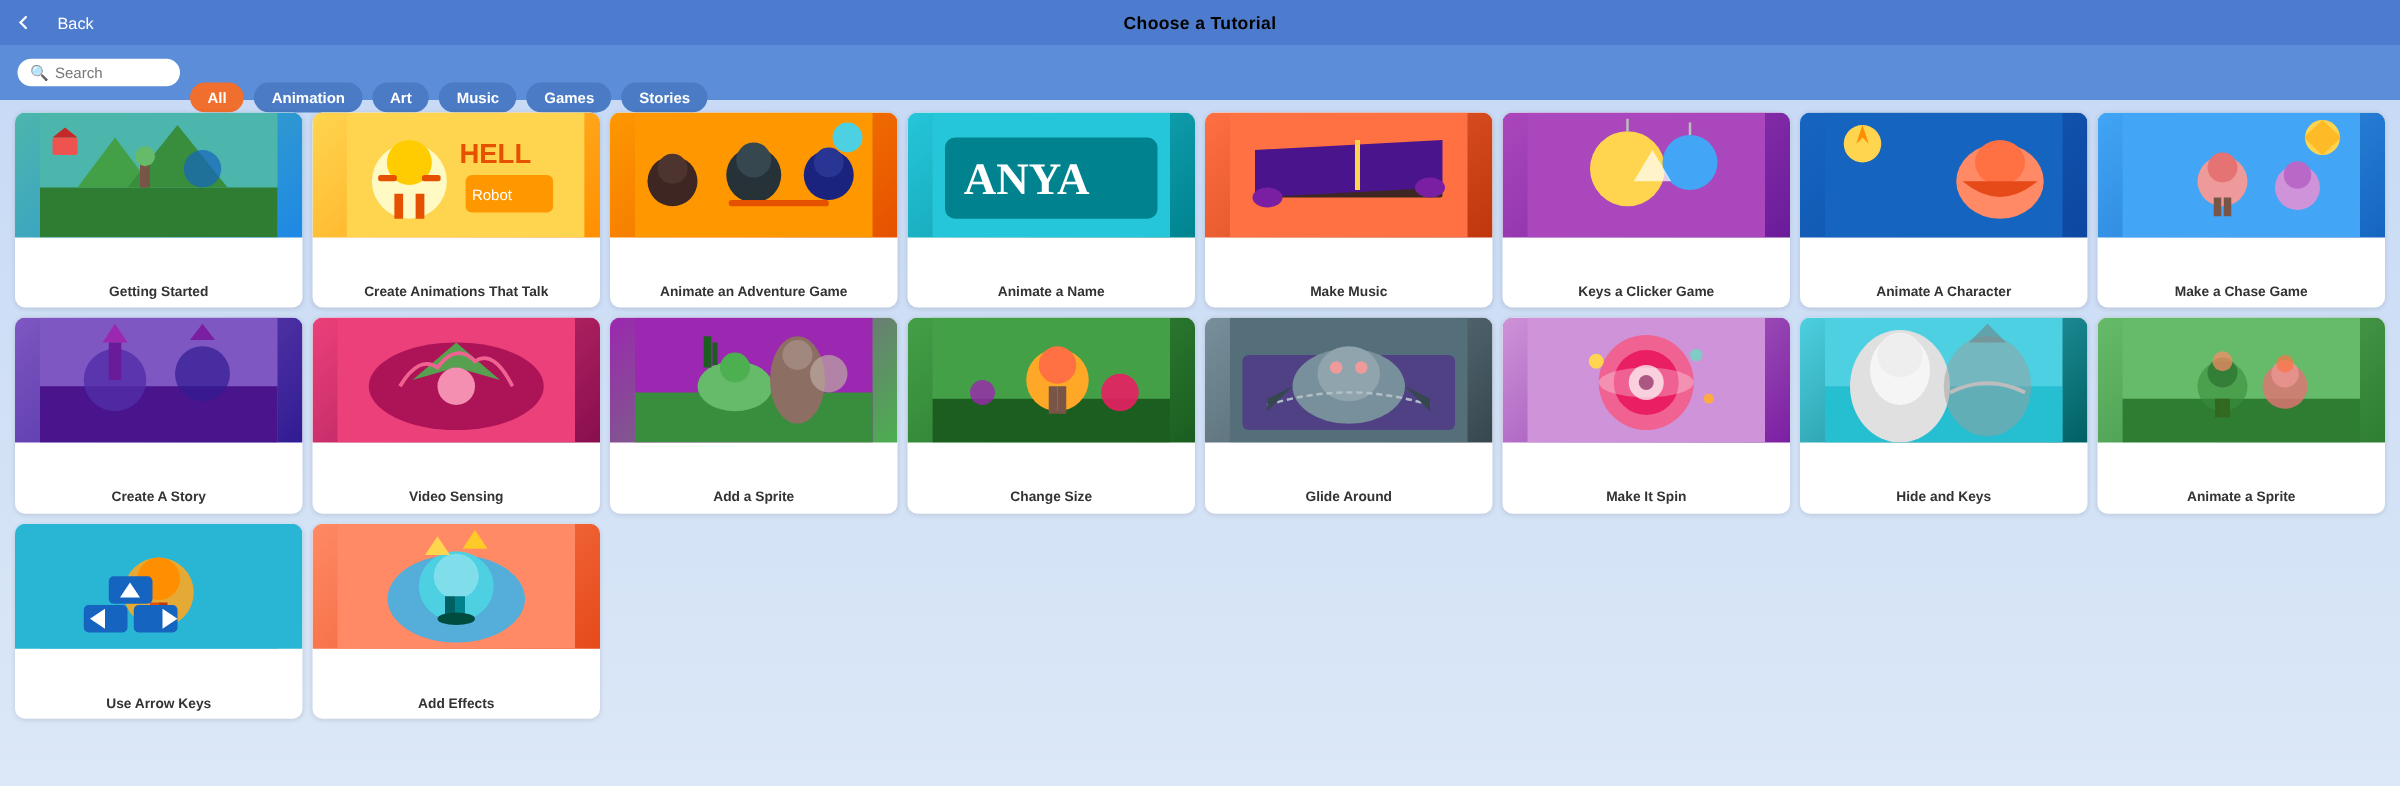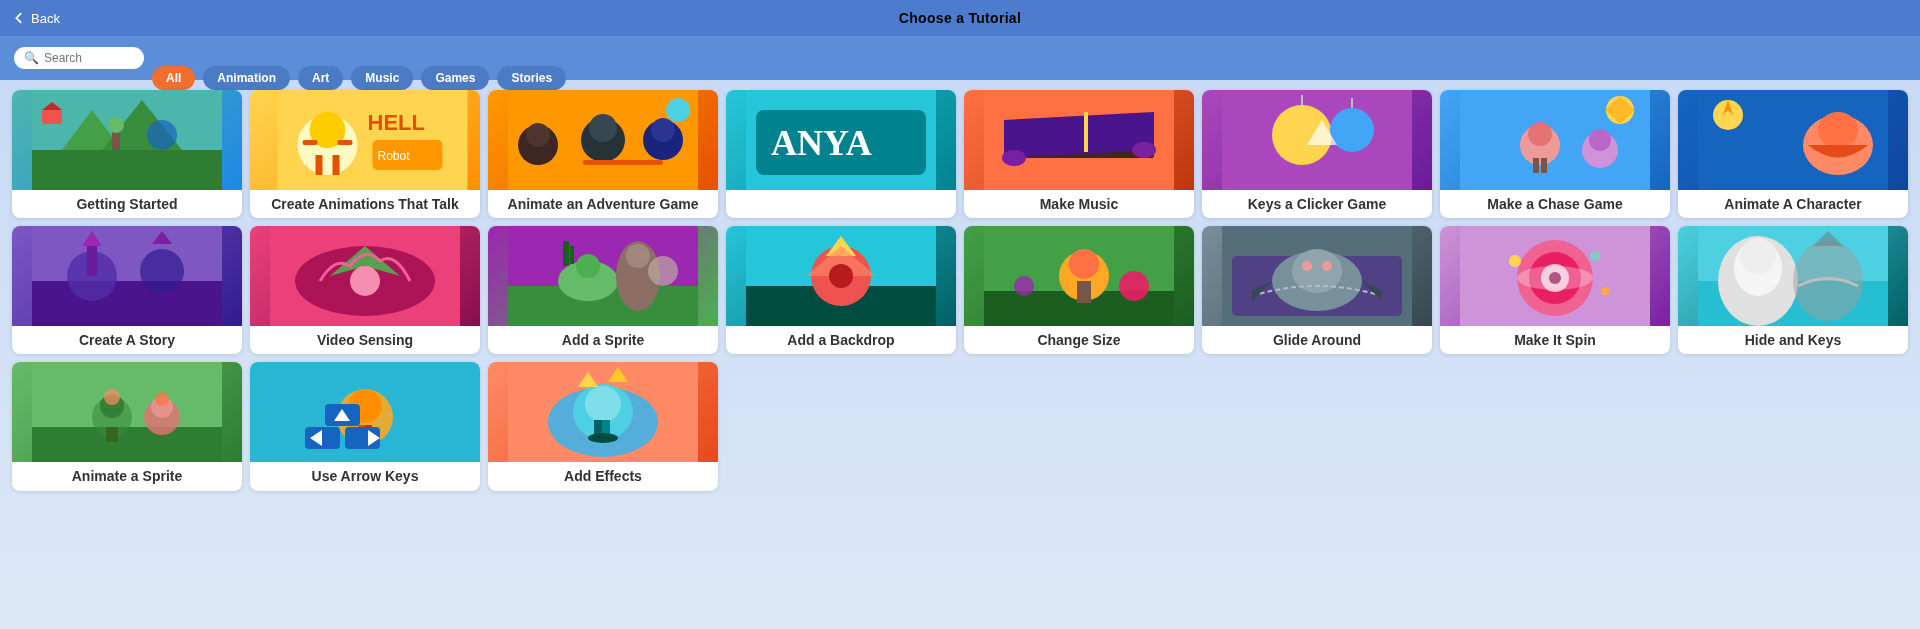--- a/index.html
+++ b/index.html
@@ -23,21 +23,21 @@
       color: #000000;
       font-size: 14px;
       font-weight: 600;
       letter-spacing: 0.3px;
     }
     .back-btn {
       position: absolute;
       left: 12px;
       display: flex;
       align-items: center;
-      gap: 5px;
+      gap: 20px;
       color: white;
       font-size: 13px;
       background: none;
       border: none;
       cursor: pointer;
       font-weight: 500;
     }
     .back-btn svg { width: 14px; height: 14px; }
 
     
@@ -102,25 +102,26 @@
       width: 100%;
       height: 100px;
       display: flex;
       align-items: center;
       justify-content: center;
       position: relative;
       overflow: hidden;
     }
     .card-label {
       padding: 5px 4px;
-      font-size: 14px;
+      font-size: 11px;
       font-weight: 600;
       color: #333;
       text-align: center;
       line-height: 1.3;
+      margin-top: 32px;
     }
 
     
     .bg-green-blue { background: linear-gradient(135deg, #4db6ac 0%, #1e88e5 100%); }
     .bg-yellow-orange { background: linear-gradient(135deg, #ffd54f 0%, #ff8f00 100%); padding-left: 15px; }
     .bg-orange { background: linear-gradient(135deg, #ff9800 0%, #e65100 100%); }
     .bg-teal { background: linear-gradient(135deg, #26c6da 0%, #00838f 100%); align-items: center; }
     .bg-green { background: linear-gradient(135deg, #66bb6a 0%, #2e7d32 100%); }
     .bg-orange2 { background: linear-gradient(135deg, #ff7043 0%, #bf360c 100%); }
     .bg-purple { background: linear-gradient(135deg, #ab47bc 0%, #6a1b9a 100%); }
@@ -220,20 +221,21 @@
   </div>
 
   <div class="tutorial-card">
     <div class="card-image bg-teal">
       <svg class="card-svg" viewBox="0 0 190 100">
         <rect width="190" height="100" fill="#26c6da"></rect>
         <rect x="10" y="20" width="170" height="65" fill="#00838f" rx="8"></rect>
         <text x="25" y="65" font-size="36" fill="white" font-weight="900" font-family="Arial Black">ANYA</text>
       </svg>
     </div>
+    <div class="card-label">Animate a Name</div>
   </div>
 
   <div class="tutorial-card">
     <div class="card-image bg-orange2">
       <svg class="card-svg" viewBox="0 0 190 100">
         <rect width="190" height="100" fill="#ff7043"></rect>
         <rect x="20" y="60" width="150" height="8" fill="#3e2723" rx="2"></rect>
         <polygon points="20,30 20,68 170,60 170,22" fill="#4a148c"></polygon>
         <ellipse cx="30" cy="68" rx="12" ry="8" fill="#7b1fa2"></ellipse>
         <ellipse cx="160" cy="60" rx="12" ry="8" fill="#7b1fa2"></ellipse>
@@ -248,54 +250,54 @@
       <svg class="card-svg" viewBox="0 0 190 100">
         <rect width="190" height="100" fill="#ab47bc"></rect>
         <circle cx="80" cy="45" r="30" fill="#ffd54f"></circle>
         <circle cx="130" cy="40" r="22" fill="#42a5f5"></circle>
         <line x1="80" y1="15" x2="80" y2="5" stroke="#bdbdbd" stroke-width="2"></line>
         <line x1="130" y1="18" x2="130" y2="8" stroke="#bdbdbd" stroke-width="2"></line>
         <polygon points="100,30 115,55 85,55" fill="white" opacity="0.7"></polygon>
       </svg>
     </div>
     <div class="card-label">Keys a Clicker Game</div>
+  </div>
+
+  <div class="tutorial-card">
+    <div class="card-image" style="background: linear-gradient(135deg, #1565c0 0%, #0d47a1 100%);">
+      <svg class="card-svg" viewBox="0 0 190 100">
+        <rect width="190" height="100" fill="#1565c0"></rect>
+        <circle cx="30" cy="25" r="15" fill="#ffd54f"></circle>
+        <polygon points="25,25 30,10 35,25 30,20" fill="#ff8f00"></polygon>
+        <ellipse cx="140" cy="55" rx="35" ry="30" fill="#ff8a65"></ellipse>
+        <ellipse cx="140" cy="40" rx="20" ry="18" fill="#ff7043"></ellipse>
+        <path d="M110,55 Q140,80 170,55" fill="#e64a19"></path>
+      </svg>
+    </div>
+    <div class="card-label">Animate A Character</div>
   </div>
 
   <div class="tutorial-card">
     <div class="card-image bg-blue-dark">
       <svg class="card-svg" viewBox="0 0 190 100">
         <rect width="190" height="100" fill="#42a5f5"></rect>
         <circle cx="160" cy="20" r="14" fill="#ffd54f"></circle>
         <polygon points="145,20 160,6 175,20 160,34" fill="#ffa000" opacity="0.5"></polygon>
         <circle cx="80" cy="55" r="20" fill="#ef9a9a"></circle>
         <circle cx="80" cy="44" r="12" fill="#e57373"></circle>
         <rect x="73" y="68" width="6" height="15" fill="#795548"></rect>
         <rect x="81" y="68" width="6" height="15" fill="#795548"></rect>
         <circle cx="140" cy="60" r="18" fill="#ce93d8"></circle>
         <circle cx="140" cy="50" r="11" fill="#ba68c8"></circle>
       </svg>
     </div>
     <div class="card-label">Make a Chase Game</div>
   </div>
 
   <div class="tutorial-card">
-    <div class="card-image" style="background: linear-gradient(135deg, #1565c0 0%, #0d47a1 100%);">
-      <svg class="card-svg" viewBox="0 0 190 100">
-        <rect width="190" height="100" fill="#1565c0"></rect>
-        <circle cx="30" cy="25" r="15" fill="#ffd54f"></circle>
-        <polygon points="25,25 30,10 35,25 30,20" fill="#ff8f00"></polygon>
-        <ellipse cx="140" cy="55" rx="35" ry="30" fill="#ff8a65"></ellipse>
-        <ellipse cx="140" cy="40" rx="20" ry="18" fill="#ff7043"></ellipse>
-        <path d="M110,55 Q140,80 170,55" fill="#e64a19"></path>
-      </svg>
-    </div>
-    <div class="card-label">Animate A Character</div>
-  </div>
-
-  <div class="tutorial-card">
     <div class="card-image bg-purple2">
       <svg class="card-svg" viewBox="0 0 190 100">
         <rect width="190" height="100" fill="#7e57c2"></rect>
         <rect y="55" width="190" height="45" fill="#4a148c"></rect>
         <circle cx="60" cy="50" r="25" fill="#512da8" opacity="0.8"></circle>
         <polygon points="50,20 60,5 70,20" fill="#9c27b0"></polygon>
         <rect x="55" y="20" width="10" height="30" fill="#6a1b9a"></rect>
         <circle cx="130" cy="45" r="22" fill="#311b92" opacity="0.7"></circle>
         <polygon points="120,18 130,5 140,18" fill="#7b1fa2"></polygon>
       </svg>
@@ -326,33 +328,20 @@
         <rect x="55" y="15" width="6" height="25" fill="#1b5e20"></rect>
         <rect x="62" y="20" width="4" height="18" fill="#1b5e20"></rect>
         <ellipse cx="130" cy="50" rx="22" ry="35" fill="#8d6e63"></ellipse>
         <circle cx="130" cy="30" r="12" fill="#a1887f"></circle>
         <circle cx="155" cy="45" r="15" fill="#bcaaa4" opacity="0.7"></circle>
       </svg>
     </div>
     <div class="card-label">Add a Sprite</div>
   </div>
 
-  <div class="tutorial-card">
-    <div class="card-image bg-cyan">
-      <svg class="card-svg" viewBox="0 0 190 100">
-        <rect width="190" height="100" fill="#26c6da"></rect>
-        <rect y="60" width="190" height="40" fill="#004d40"></rect>
-        <circle cx="95" cy="50" r="30" fill="#ef5350"></circle>
-        <polygon points="80,30 95,10 110,30" fill="#ffd54f"></polygon>
-        <polygon points="60,50 95,20 130,50" fill="#ff8a65" opacity="0.6"></polygon>
-        <circle cx="95" cy="50" r="12" fill="#b71c1c"></circle>
-      </svg>
-    </div>
-    <div class="card-label">Add a Backdrop</div>
-  </div>
 
   <div class="tutorial-card">
     <div class="card-image bg-green2">
       <svg class="card-svg" viewBox="0 0 190 100">
         <rect width="190" height="100" fill="#43a047"></rect>
         <rect y="65" width="190" height="35" fill="#1b5e20"></rect>
         <circle cx="100" cy="50" r="25" fill="#ffa726"></circle>
         <circle cx="100" cy="38" r="15" fill="#ff7043"></circle>
         <rect x="93" y="55" width="7" height="22" fill="#795548"></rect>
         <rect x="100" y="55" width="7" height="22" fill="#795548"></rect>

